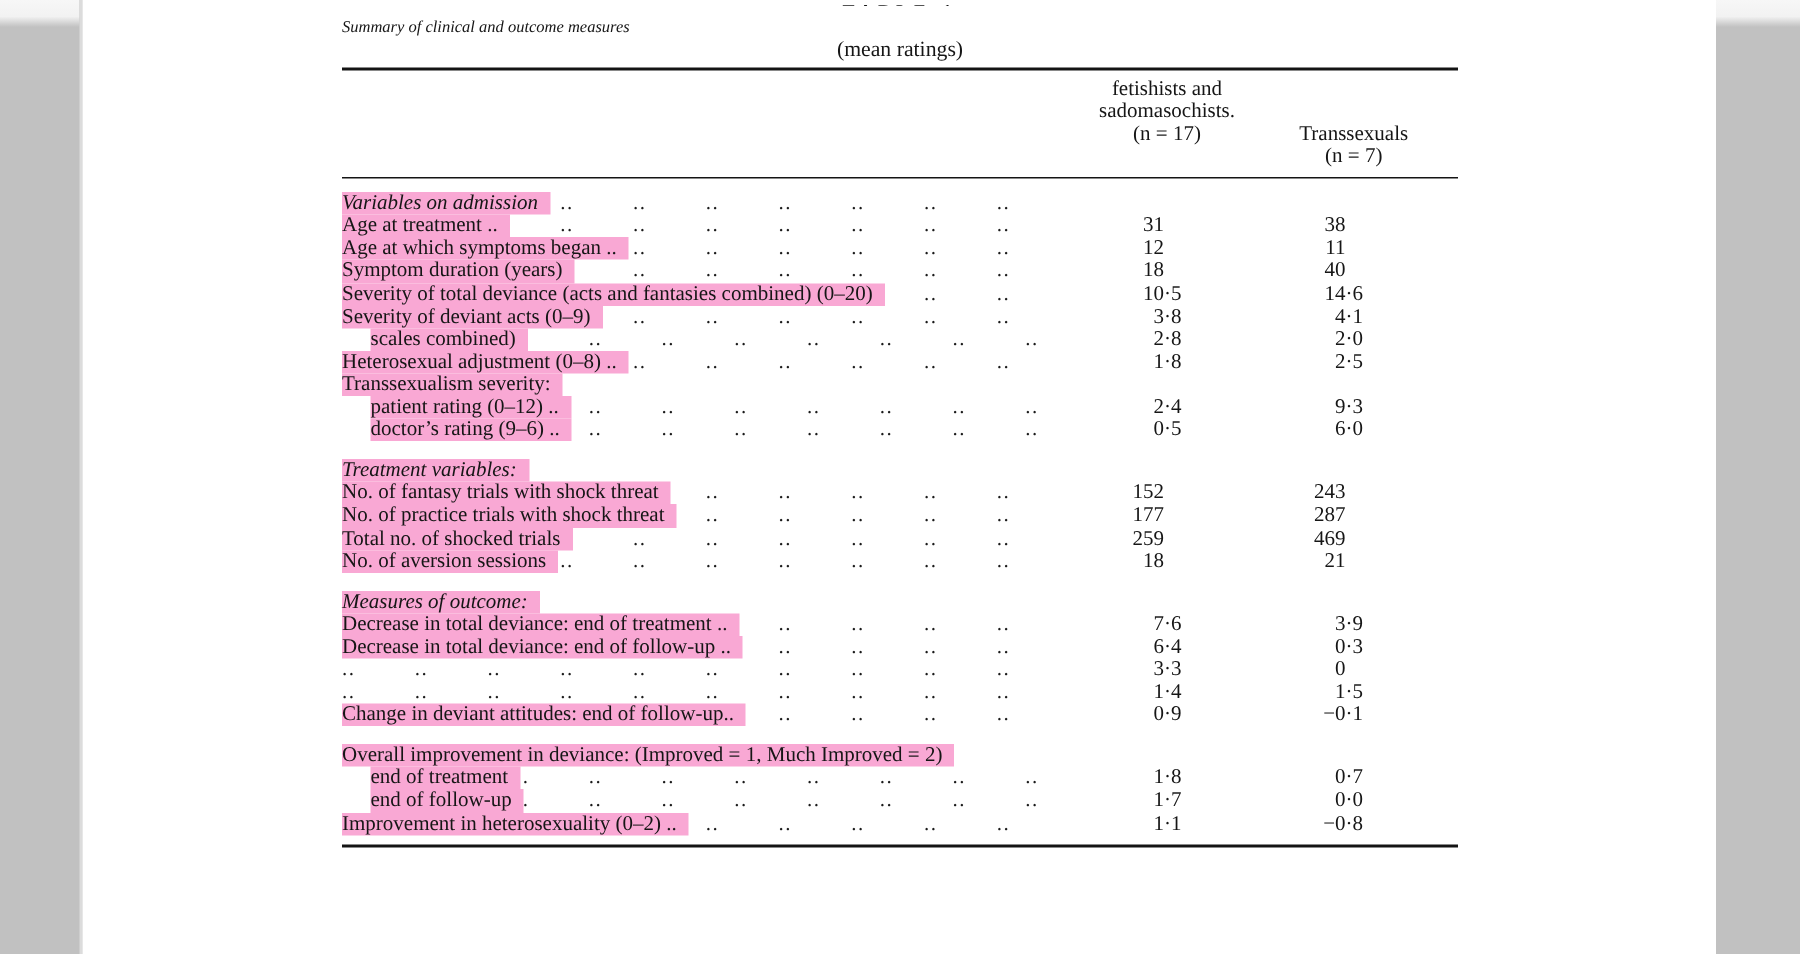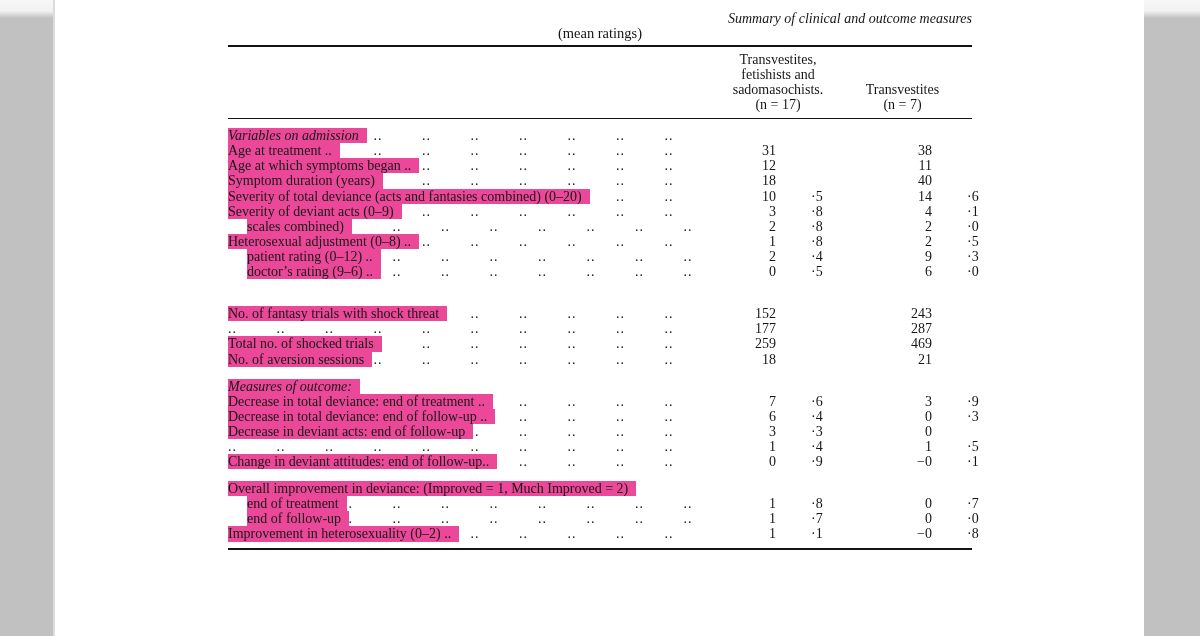--- a/index.html
+++ b/index.html
@@ -14,43 +14,43 @@
   .bar.right { right:0; width:56px; border-left:2px solid #dcdcdc; }
   .sheet { position:absolute; left:55px; top:0; width:1089px; height:636px; background:#ffffff; }
 
   .tableWrap { position:absolute; left:173px; top:0; width:744px;
     font-size:14px; line-height:15.1px; }
 
   .remnant { height:4px; overflow:hidden; text-align:center; }
   .remnant span { display:inline-block; margin-top:-10px; font-size:12px;
     letter-spacing:4px; font-variant:small-caps; font-weight:bold; }
 
-  .title    { text-align:right; font-style:italic; margin-top:7px; font-size:14px; }
+  .title    { text-align:left; font-style:italic; margin-top:7px; font-size:11px; }
   .subtitle { text-align:center; font-size:14.5px; }
 
   .rule { border-top:2px solid #141414; }
   .rule-top { margin-top:4px; }
   .rule-mid { border-top-width:1.5px; }
   .rule-bottom { margin-top:6px; }
 
   .hdr { position:relative; height:71px; }
   .hdr1 { position:absolute; left:430px; top:5px;  width:240px; text-align:center; }
   .hdr2 { position:absolute; left:592px; top:35px; width:165px; text-align:center; }
 
   .tbody { padding-top:9px; }
   .row { position:relative; display:flex; height:15.1px; }
   .row.gap { margin-top:12px; }
   .zone { position:relative; width:472px; flex:none; overflow:visible; white-space:nowrap; }
   .zone.full { width:744px; }
   .leaders { position:absolute; left:0; right:0; top:0; overflow:hidden;
     white-space:nowrap; word-spacing:35px; letter-spacing:1px; color:#1a1a1a; }
-  .lbl { position:relative; z-index:1; display:inline-block; background:#ec4899; padding-right:8px; }
+  .lbl { position:relative; z-index:1; display:inline-block; background:#f9a8d4; padding-right:8px; }
   .lbl.ind { margin-left:19px; }
   .lbl.it { font-style:italic; }
-  .val { flex:none; display:flex;gap:35px; }
+  .val { flex:none; display:flex; }
   .val.v1 { margin-left:42px; }
   .val.v2 { margin-left:61px;align-items:flex-end; }
   .ip { display:inline-block; width:34px; text-align:right; }
   .fp { display:inline-block; width:26px; text-align:left; }
 </style>
 </head>
 <body>
 
 <div class="screen">
   <div class="bar left"></div>
@@ -63,27 +63,26 @@
         <span>TABLE 1</span>
       </div>
 
       <div class="title">Summary of clinical and outcome measures</div>
       <div class="subtitle">(mean ratings)</div>
 
       <div class="rule rule-top"></div>
 
       <div class="hdr">
         <div class="hdr1">
-          <div>Transvestites,</div>
           <div>fetishists and</div>
           <div>sadomasochists.</div>
           <div>(n = 17)</div>
         </div>
         <div class="hdr2">
-          <div>Transvestites</div>
+          <div>Transsexuals</div>
           <div>(n = 7)</div>
         </div>
       </div>
 
       <div class="rule rule-mid"></div>
 
       <div class="tbody" id="tbody">
           <div class="row">
             <div class="zone"><span class="leaders">.. .. .. .. .. .. .. .. .. .. .. .. .. .. .. .. </span><span class="lbl it">Variables on admission</span></div>
             <span class="val v1">
@@ -166,20 +165,31 @@
             <span class="val v1">
               <span class="ip">1</span>
               <span class="fp">·8</span>
             </span>
             <span class="val v2">
               <span class="ip">2</span>
               <span class="fp">·5</span>
             </span>
           </div>
           <div class="row">
+            <div class="zone"><span class="lbl">Transsexualism severity:</span></div>
+            <span class="val v1">
+              <span class="ip"></span>
+              <span class="fp"></span>
+            </span>
+            <span class="val v2">
+              <span class="ip"></span>
+              <span class="fp"></span>
+            </span>
+          </div>
+          <div class="row">
             <div class="zone"><span class="leaders" style="left: 19px;">.. .. .. .. .. .. .. .. .. .. .. .. .. .. .. .. </span><span class="lbl ind">patient rating (0–12) ..</span></div>
             <span class="val v1">
               <span class="ip">2</span>
               <span class="fp">·4</span>
             </span>
             <span class="val v2">
               <span class="ip">9</span>
               <span class="fp">·3</span>
             </span>
           </div>
@@ -188,20 +198,21 @@
             <span class="val v1">
               <span class="ip">0</span>
               <span class="fp">·5</span>
             </span>
             <span class="val v2">
               <span class="ip">6</span>
               <span class="fp">·0</span>
             </span>
           </div>
           <div class="row gap">
+            <div class="zone"><span class="lbl it">Treatment variables:</span></div>
             <span class="val v1">
               <span class="ip"></span>
               <span class="fp"></span>
             </span>
             <span class="val v2">
               <span class="ip"></span>
               <span class="fp"></span>
             </span>
           </div>
           <div class="row">
@@ -209,21 +220,21 @@
             <span class="val v1">
               <span class="ip">152</span>
               <span class="fp"></span>
             </span>
             <span class="val v2">
               <span class="ip">243</span>
               <span class="fp"></span>
             </span>
           </div>
           <div class="row">
-            <div class="zone"><span class="leaders">.. .. .. .. .. .. .. .. .. .. .. .. .. .. .. .. </span></div>
+            <div class="zone"><span class="leaders">.. .. .. .. .. .. .. .. .. .. .. .. .. .. .. .. </span><span class="lbl">No. of practice trials with shock threat</span></div>
             <span class="val v1">
               <span class="ip">177</span>
               <span class="fp"></span>
             </span>
             <span class="val v2">
               <span class="ip">287</span>
               <span class="fp"></span>
             </span>
           </div>
           <div class="row">
@@ -275,21 +286,21 @@
             <span class="val v1">
               <span class="ip">6</span>
               <span class="fp">·4</span>
             </span>
             <span class="val v2">
               <span class="ip">0</span>
               <span class="fp">·3</span>
             </span>
           </div>
           <div class="row">
-            <div class="zone"><span class="leaders">.. .. .. .. .. .. .. .. .. .. .. .. .. .. .. .. </span><span class="lbl">Decrease in deviant acts: end of follow-up</span></div>
+            <div class="zone"><span class="leaders">.. .. .. .. .. .. .. .. .. .. .. .. .. .. .. .. </span></div>
             <span class="val v1">
               <span class="ip">3</span>
               <span class="fp">·3</span>
             </span>
             <span class="val v2">
               <span class="ip">0</span>
               <span class="fp"></span>
             </span>
           </div>
           <div class="row">

